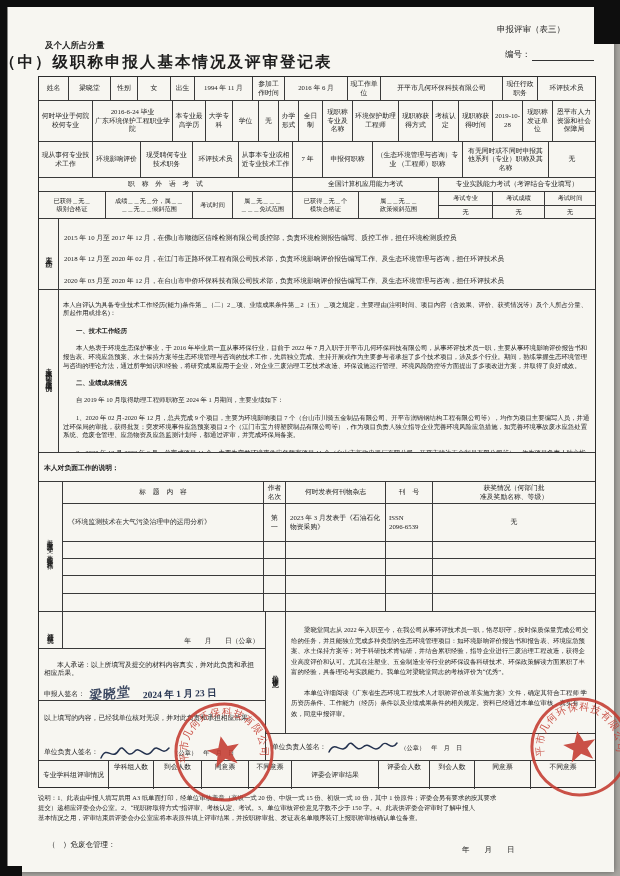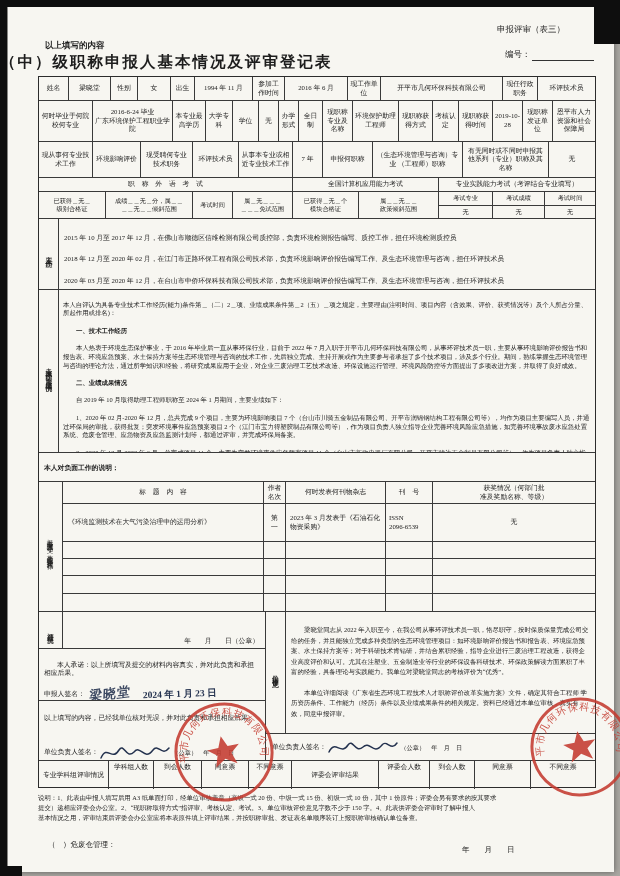--- a/index.html
+++ b/index.html
@@ -48,21 +48,21 @@
 
 <div class="page">
   <div class="paper"></div>
 
   <div class="artifact" style="left:0;top:0;width:620px;height:7px;"></div>
   <div class="artifact" style="left:0;top:0;width:7px;height:876px;"></div>
   <div class="artifact" style="left:594px;top:0;width:26px;height:44px;"></div>
   <div class="artifact" style="left:0;top:866px;width:22px;height:10px;"></div>
 
   <div class="hdr-note" style="left:497px;top:24px;font-weight:normal;">申报评审（表三）</div>
-  <div class="hdr-note" style="left:45px;top:40px;">以上填写的内容</div>
+  <div class="hdr-note" style="left:45px;top:40px;">及个人所占分量</div>
   <div class="hdr-note" style="left:505px;top:49px;font-weight:normal;">编号：</div>
   <div class="serial-line" style="left:532px;top:60px;width:62px;"></div>
   <div class="doc-title">（中）级职称申报人基本情况及评审登记表</div>
 
   <div class="tbl">
 
     <div class="row" style="height:24px;">
       <div class="c" style="width:30px;">姓名</div>
       <div class="c" style="width:42px;">梁晓堂</div>
       <div class="c" style="width:27px;">性别</div>

